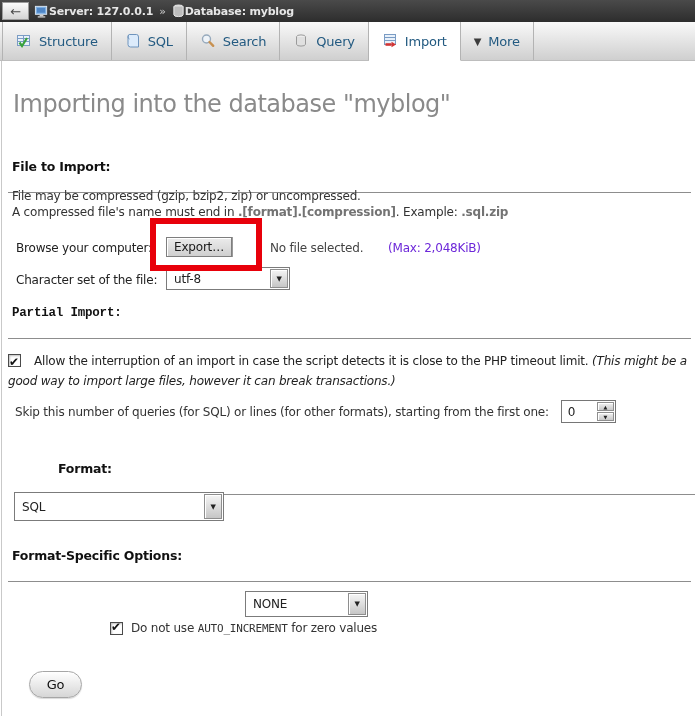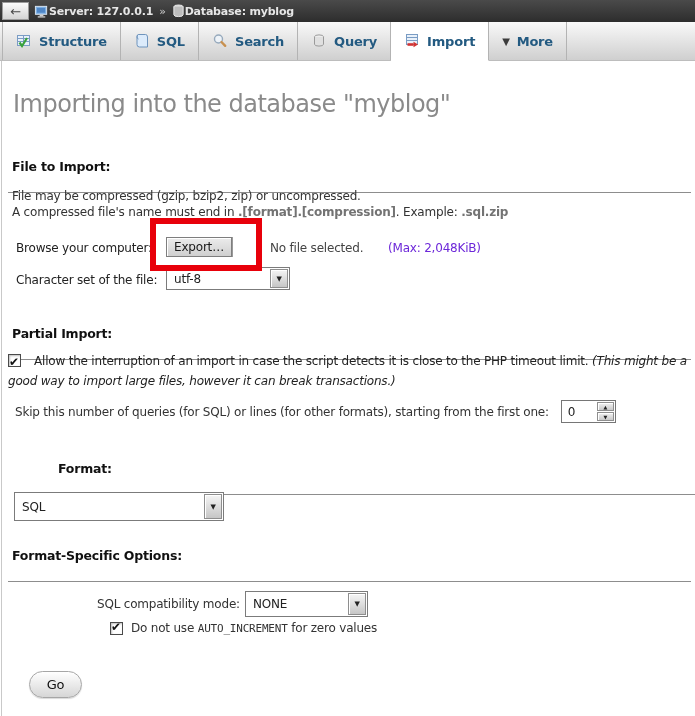--- a/index.html
+++ b/index.html
@@ -16,35 +16,35 @@
               color:#4a4a4a; font-size:13px; font-weight:normal; cursor:pointer; }
   .crumb { display:flex; align-items:center; gap:5px; cursor:pointer; }
   .crumb-sep { margin:0 6px; color:#cfcfcf; font-weight:normal; }
   .crumb-icon { display:inline-flex; }
 
   
   .tabbar { position:absolute; left:0; top:22px; width:695px; height:39px;
             background:linear-gradient(#f9f9f9,#cfcfcf); border-bottom:1px solid #bdbdbd;
             display:flex; align-items:stretch; }
   .tab { display:flex; align-items:center; gap:7px; padding:12px 13px; cursor:pointer;
-         border-right:1px solid #b3b3b3; color:#235a81; font-weight:bold; font-size:13px; }
+         border-right:1px solid #b3b3b3; color:#235a81; font-weight:normal; font-size:13px; }
   .tab:first-child { border-left:1px solid #b3b3b3; margin-left:2px; }
   .tab.active { background:#ffffff; border-bottom:1px solid #ffffff; margin-bottom:-1px; }
   .tab-icon { display:inline-flex; }
 
   .content-left-border { position:absolute; left:1px; top:61px; width:1px; height:655px; background:#c9c9c9; }
 
   
   .page-title { position:absolute; left:13px; top:90px; font-size:24px; color:#8a8a8a;
                 letter-spacing:-0.5px; }
   .section-heading { position:absolute; left:8px; width:683px; padding:0 0 18px 4px;
                      font-size:12.5px; font-weight:bold; color:#111;
                      border-bottom:1px solid #8d8d8d; }
   .h-file   { top:159px; }
-  .h-part   { top:326px; }
+  .h-part   { top:306px;font-family:Liberation Mono, monospace; }
   .h-format { top:461px;margin-left:46px; }
   .h-fso    { top:548px; }
   .bodyline { position:absolute; left:12px; color:#333; }
   .b { font-weight:bold; color:#737373; }
   .it { font-style:italic; }
   .mono { font-family:"DejaVu Sans Mono","Liberation Mono",monospace; font-size:11px; }
 
   
   .btn3d { position:absolute; left:166px; top:237px; width:66px; height:20px;
            background:linear-gradient(#ececec,#cfcfcf); color:#1a1a1a; font-size:12px;
@@ -214,23 +214,20 @@
     </span>
   </div>
 
   <div class="section-heading h-format">Format:</div>
   <div class="fakeselect sel-format">
     <span class="val">SQL</span>
     <span class="arrowbox">▼</span>
   </div>
 
   <div class="section-heading h-fso">Format-Specific Options:</div>
-  <div class="flexrow row-compat">
-    <span class="label">SQL compatibility mode:</span>
-  </div>
   <div class="fakeselect sel-compat">
     <span class="val">NONE</span>
     <span class="arrowbox">▼</span>
   </div>
   <div class="flexrow row-ai">
     <span class="cb">
         <span class="mark">✔</span>
       </span>
     <span><span>Do not use </span><span class="mono">AUTO_INCREMENT</span><span> for zero values</span></span>
   </div>

